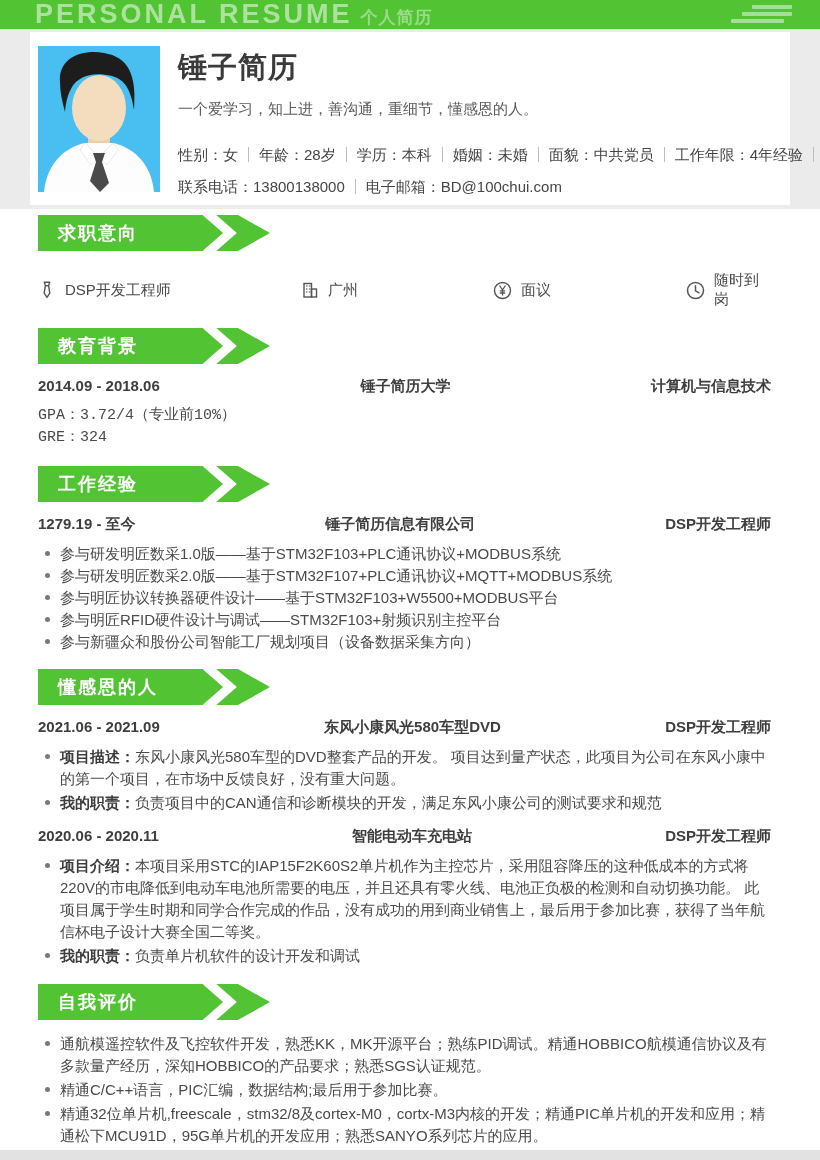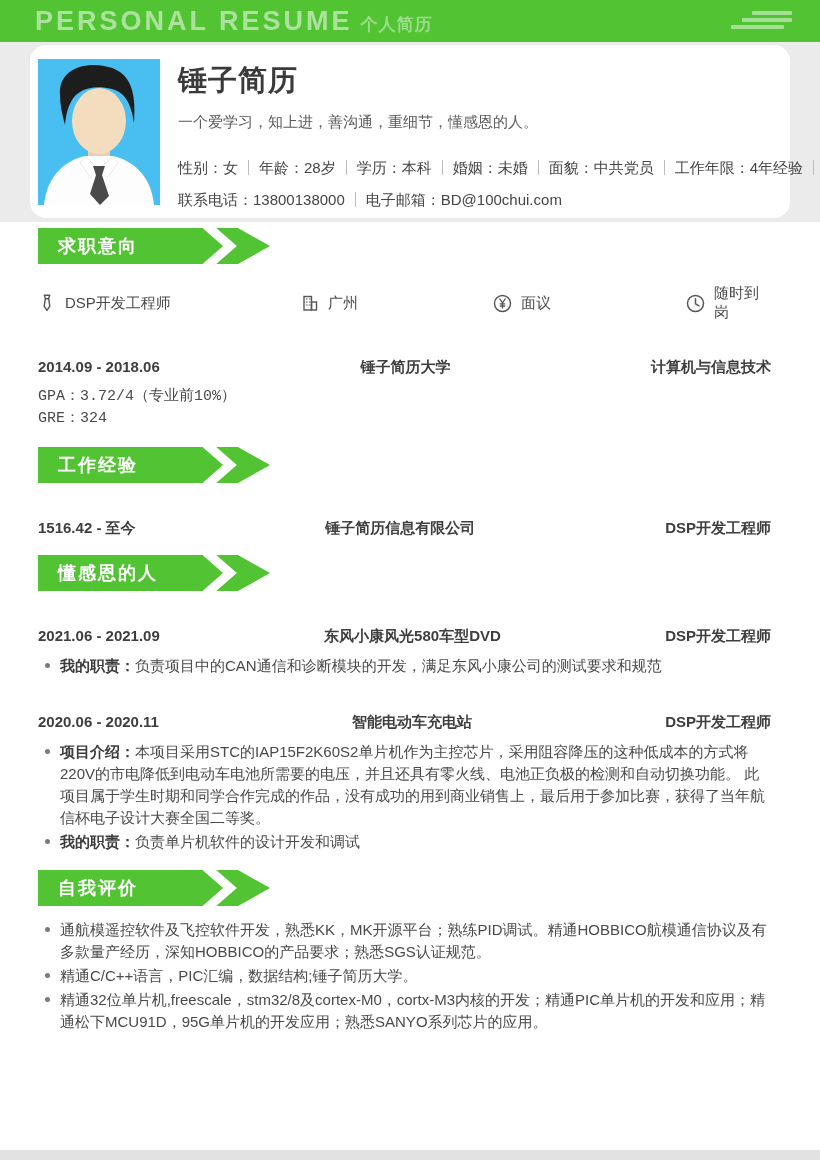--- a/index.html
+++ b/index.html
@@ -4,38 +4,38 @@
 <style>
   html,body{margin:0;padding:0;}
   body{
     width:820px;height:1160px;overflow:hidden;position:relative;
     background:#ffffff;
     font-family:"Liberation Sans","DejaVu Sans",sans-serif;
     color:#4a4a4a;
   }
   
   .topbar{
-    height:42px;background:#52c332;display:flex;align-items:center;
+    height:29px;background:#52c332;display:flex;align-items:center;
     padding:0 28px 0 35px;justify-content:space-between;
   }
   .topbar .t1{
     font-size:27px;font-weight:bold;letter-spacing:3px;
     color:rgba(255,255,255,.52);
   }
   .topbar .t2{
     font-size:17px;color:rgba(255,255,255,.42);margin-left:8px;font-weight:bold;letter-spacing:1px;
   }
   .menu{width:62px;height:20px;position:relative;cursor:pointer;}
   .menu i{position:absolute;height:4px;background:rgba(255,255,255,.48);border-radius:1px;display:block;}
   .menu i:nth-child(1){top:0;right:0;width:40px;}
   .menu i:nth-child(2){top:7px;right:0;width:50px;}
   .menu i:nth-child(3){top:14px;right:8px;width:53px;}
   
   .profile-strip{background:#ebebeb;padding:3px 30px 4px;height:173px;}
-  .profile-card{background:#fff;height:100%;display:flex;padding:8px;box-sizing:border-box;border-radius:16px;}
+  .profile-card{background:#fff;height:100%;display:flex;padding:8px;box-sizing:border-box;}
   .avatar{width:122px;height:146px;flex:0 0 122px;margin-top:6px;}
   .avatar svg{display:block;}
   .pinfo{margin-left:18px;padding-top:2px;}
   .pinfo h1{margin:6px 0 0;font-size:29px;color:#3a3a3a;font-weight:bold;letter-spacing:1px;}
   .tagline{margin:12px 0 0;font-size:15px;color:#595959;}
   .inforows{margin-top:15px;font-size:15px;color:#454545;}
   .inforow{line-height:23px;white-space:nowrap;}
   .seg{display:inline-block;padding:0 10px;border-right:1px solid #bdbdbd;line-height:15px;margin-top:13px;}
   .seg:first-child{padding-left:0;}
   .seg.nosep{border-right:none;}
@@ -51,21 +51,21 @@
   .intent-row{
     display:grid;grid-template-columns:263px 192px 193px 1fr;
     margin-top:20px;align-items:center;font-size:15px;color:#4a4a4a;
   }
   .intent-item{display:flex;align-items:center;gap:9px;}
   .intent-item svg{flex:0 0 auto;}
   .row3{
     display:flex;margin-top:13px;font-size:15px;font-weight:bold;color:#3e3e3e;
     align-items:baseline;
   }
-  .row3 .c-left{flex:0 0 auto;margin-top:23px;}
+  .row3 .c-left{flex:0 0 auto;}
   .row3 .c-mid{flex:1 1 auto;text-align:center;}
   .row3 .c-right{flex:0 0 auto;}
   .plainline{font-size:15px;color:#4a4a4a;line-height:22px;margin:0;}
   .edu-details{margin-top:9px;font-family:Liberation Mono, monospace;}
   ul.bullets{list-style:none;margin:9px 0 0;padding:0;}
   ul.bullets li{
     position:relative;padding-left:22px;font-size:15px;line-height:21px;
     color:#4a4a4a;margin-bottom:1px;
   }
   ul.bullets.loose li{line-height:22px;margin-bottom:2px;}
@@ -156,58 +156,73 @@
     </div>
     <div class="intent-item">
       <svg width="19" height="19" viewBox="0 0 19 19">
         <circle cx="9.5" cy="9.5" r="8" fill="none" stroke="#555" stroke-width="1.5"></circle>
         <path d="M9.5,4.8 L9.5,9.8 L13,11.8" fill="none" stroke="#555" stroke-width="1.5" stroke-linecap="round"></path>
       </svg>
       <span>随时到岗</span>
     </div>
   </div>
 
+  <div class="ribbon" style="margin-top:19px;">
+    <svg width="232" height="36" viewBox="0 0 232 36">
+      <polygon points="0,0 200,0 232,18 200,36 0,36" fill="#52c332"></polygon>
+      <polyline points="168,-3 192,18 168,39" fill="none" stroke="#ffffff" stroke-width="9"></polyline>
+    </svg>
+    <span class="ribbon-label">教育背景</span>
+  </div>
   <div class="row3">
     <span class="c-left">2014.09 - 2018.06</span>
     <span class="c-mid">锤子简历大学</span>
     <span class="c-right">计算机与信息技术</span>
   </div>
   <div class="edu-details">
     <p class="plainline">GPA：3.72/4（专业前10%）</p>
     <p class="plainline">GRE：324</p>
   </div>
 
   <div class="ribbon">
     <svg width="232" height="36" viewBox="0 0 232 36">
       <polygon points="0,0 200,0 232,18 200,36 0,36" fill="#52c332"></polygon>
       <polyline points="168,-3 192,18 168,39" fill="none" stroke="#ffffff" stroke-width="9"></polyline>
     </svg>
     <span class="ribbon-label">工作经验</span>
   </div>
   <div class="row3">
-    <span class="c-left">1516.42 - 至今</span>
+    <span class="c-left">1279.19 - 至今</span>
     <span class="c-mid">锤子简历信息有限公司</span>
     <span class="c-right">DSP开发工程师</span>
   </div>
+  <ul class="bullets">
+    <li>参与研发明匠数采1.0版——基于STM32F103+PLC通讯协议+MODBUS系统</li>
+    <li>参与研发明匠数采2.0版——基于STM32F107+PLC通讯协议+MQTT+MODBUS系统</li>
+    <li>参与明匠协议转换器硬件设计——基于STM32F103+W5500+MODBUS平台</li>
+    <li>参与明匠RFID硬件设计与调试——STM32F103+射频识别主控平台</li>
+    <li>参与新疆众和股份公司智能工厂规划项目（设备数据采集方向）</li>
+  </ul>
 
   <div class="ribbon">
     <svg width="232" height="36" viewBox="0 0 232 36">
       <polygon points="0,0 200,0 232,18 200,36 0,36" fill="#52c332"></polygon>
       <polyline points="168,-3 192,18 168,39" fill="none" stroke="#ffffff" stroke-width="9"></polyline>
     </svg>
     <span class="ribbon-label">懂感恩的人</span>
   </div>
 
   <div class="proj-block">
     <div class="row3">
       <span class="c-left">2021.06 - 2021.09</span>
       <span class="c-mid">东风小康风光580车型DVD</span>
       <span class="c-right">DSP开发工程师</span>
     </div>
     <ul class="bullets loose">
+      <li><b>项目描述：</b><span>东风小康风光580车型的DVD整套产品的开发。 项目达到量产状态，此项目为公司在东风小康中的第一个项目，在市场中反馈良好，没有重大问题。</span></li>
       <li><b>我的职责：</b><span>负责项目中的CAN通信和诊断模块的开发，满足东风小康公司的测试要求和规范</span></li>
     </ul>
   </div>
 
   <div class="proj-block">
     <div class="row3">
       <span class="c-left">2020.06 - 2020.11</span>
       <span class="c-mid">智能电动车充电站</span>
       <span class="c-right">DSP开发工程师</span>
     </div>
@@ -219,20 +234,20 @@
 
   <div class="ribbon">
     <svg width="232" height="36" viewBox="0 0 232 36">
       <polygon points="0,0 200,0 232,18 200,36 0,36" fill="#52c332"></polygon>
       <polyline points="168,-3 192,18 168,39" fill="none" stroke="#ffffff" stroke-width="9"></polyline>
     </svg>
     <span class="ribbon-label">自我评价</span>
   </div>
   <ul class="bullets loose" style="margin-top:13px;">
     <li>通航模遥控软件及飞控软件开发，熟悉KK，MK开源平台；熟练PID调试。精通HOBBICO航模通信协议及有多款量产经历，深知HOBBICO的产品要求；熟悉SGS认证规范。</li>
-    <li>精通C/C++语言，PIC汇编，数据结构;锤子简历大学。</li>
+    <li>精通C/C++语言，PIC汇编，数据结构;最后用于参加比赛。</li>
     <li>精通32位单片机,freescale，stm32/8及cortex-M0，cortx-M3内核的开发；精通PIC单片机的开发和应用；精通松下MCU91D，95G单片机的开发应用；熟悉SANYO系列芯片的应用。</li>
 
   </ul>
 
 </main>
 
 <footer class="bottom-strip"></footer>
 
 </body></html>

